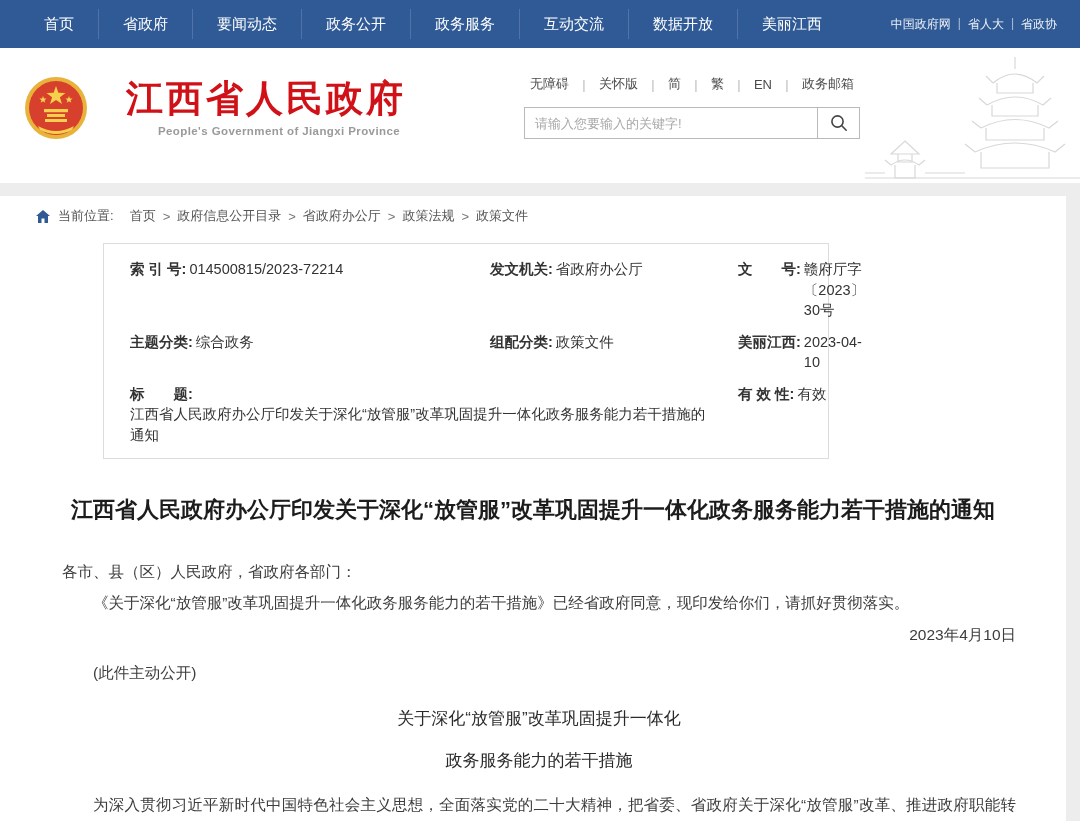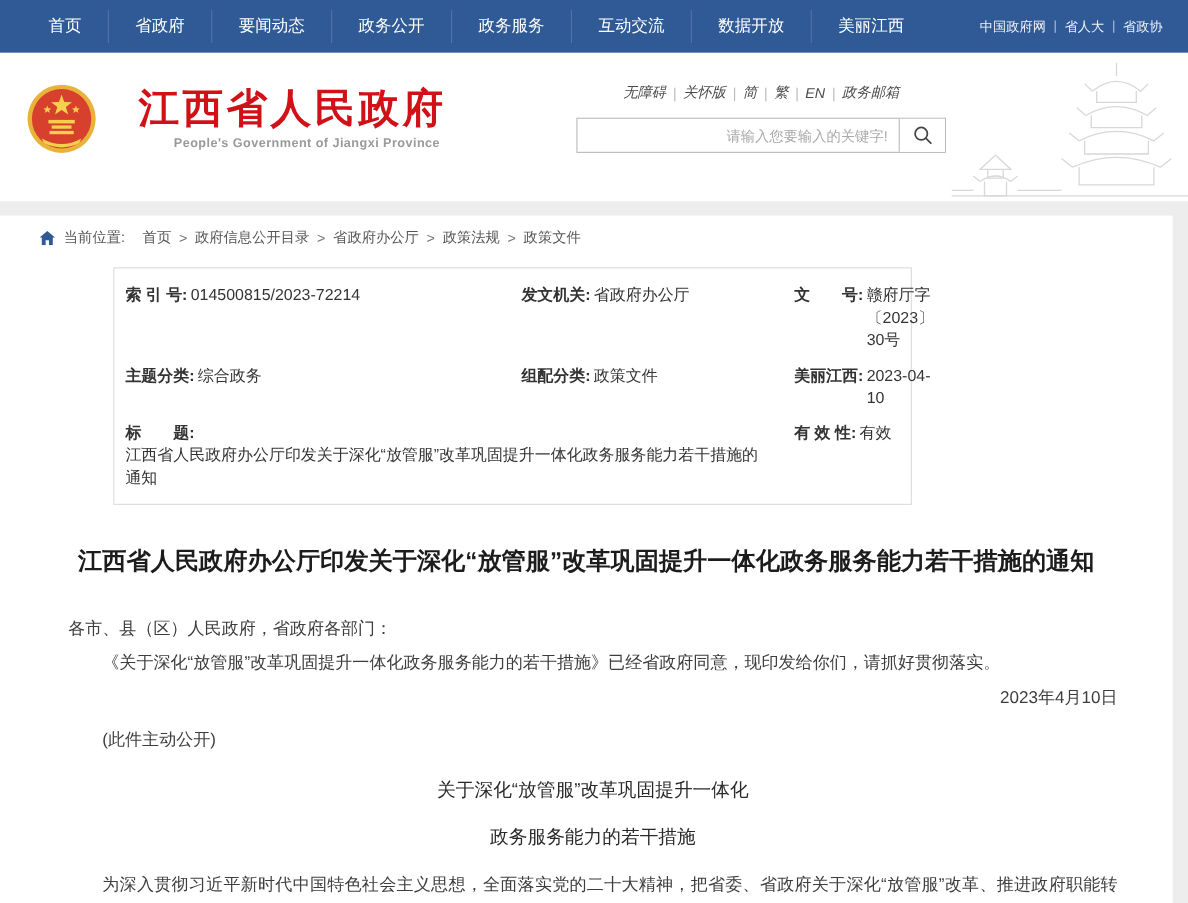--- a/index.html
+++ b/index.html
@@ -17,47 +17,47 @@
   .gov-link { padding:0 7px; cursor:pointer; }
   .pipe { color:rgba(255,255,255,0.6); }
 
   
   .header { height:135px; background:#ffffff; position:relative; }
   .brand { position:absolute; left:24px; top:28px; display:flex; align-items:center;gap:24px; }
   .emblem { width:64px; height:64px; margin-right:14px; }
   .site-title { color:#d01218; font-size:37px; font-weight:bold; letter-spacing:3px; line-height:1.1; }
   .site-sub { color:#9a9a9a; font-size:11.5px; font-weight:bold; letter-spacing:0.4px; margin-top:5px;padding-left:32px; }
   .header-tools { position:absolute; right:220px; top:27px; width:336px; }
-  .utility-row { display:flex; justify-content:center; align-items:center;
-    font-size:13px; color:#4a4a4a;font-style:italic; }
+  .utility-row { display:flex; justify-content:space-between; align-items:center;
+    font-size:13px; color:#4a4a4a; }
   .util-link { padding:0 6px; cursor:pointer; }
   .util-pipe { color:#bbb; }
   .searchbar { margin-top:14px; height:32px; border:1px solid #b9b9b9; display:flex; background:#fff; }
   .searchbar input { flex:1; border:none; outline:none; font-size:13px; padding:0 10px;
-    color:#0f172a; font-family:inherit; background:transparent;text-align:right; }
+    color:#0f172a; font-family:inherit; background:transparent; }
   .searchbar input::placeholder { color:#a9a9a9; }
   .search-btn { width:42px; border-left:1px solid #b9b9b9; display:flex; align-items:center;
     justify-content:center; cursor:pointer; background:#fff; }
   .pagoda { position:absolute; right:0; bottom:0; }
 
   
   .band { height:13px; background:#ededed; }
   .card { width:1066px; background:#fff; min-height:625px; }
 
   
   .breadcrumb { display:flex; align-items:center; padding:11px 0 7px 36px;
     font-size:13px; color:#555; }
   .crumb-icon { margin-right:8px; display:flex; }
   .crumb-prefix { margin-right:16px; color:#555; }
   .crumb-link { cursor:pointer; color:#555; }
   .crumb-sep { margin:0 7px; color:#777; }
 
   
   .doc-box { margin:11px 0 0 103px; width:726px; border:1px solid #dcdcdc;
-    padding:15px 10px 12px 10px; }
+    padding:15px 10px 12px 26px; }
   .doc-grid { display:grid; grid-template-columns:360px 248px auto; row-gap:11px;
     font-size:14.5px; color:#333; line-height:1.42; }
   .cell { display:flex; }
   .lbl { font-weight:bold; white-space:nowrap; margin-right:3px; }
   .val { }
   .span2 { grid-column:1 / 3; padding-right:30px;flex-direction:column; }
 
   
   .article-title { margin:30px auto 0; width:950px; text-align:center;
     font-size:22px; font-weight:bold; color:#1c1c1c; line-height:1.95; }

